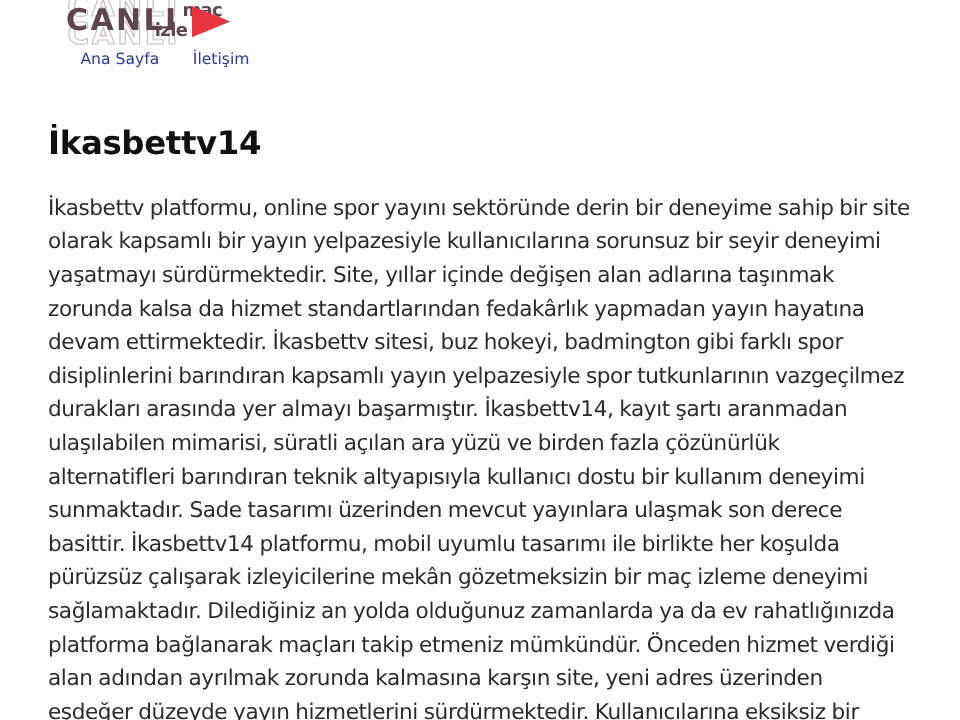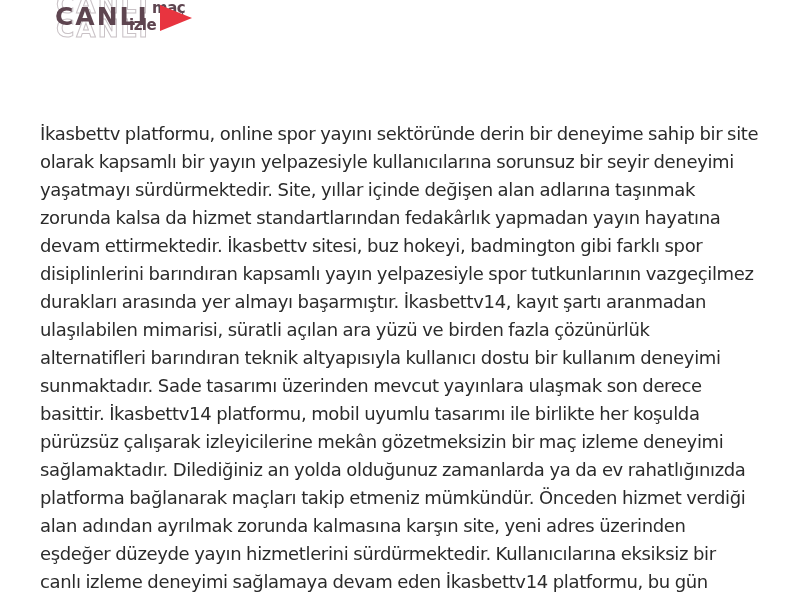--- a/index.html
+++ b/index.html
@@ -53,17 +53,22 @@
 
 <div class="header">
   <div class="logo">
     <span class="canli-ghost">CANLI</span>
     <span class="canli-ghost canli-ghost2">CANLI</span>
     <span class="canli">CANLI</span>
     <span class="mac">maç</span>
     <span class="izle">izle</span>
     <span class="play"></span>
   </div>
+  <nav class="nav">
+    <a>Ana Sayfa</a>
+    <a>İletişim</a>
+  </nav>
 </div>
 
 <main class="content">
+  <h1>İkasbettv14</h1>
   <p class="para">İkasbettv platformu, online spor yayını sektöründe derin bir deneyime sahip bir site olarak kapsamlı bir yayın yelpazesiyle kullanıcılarına sorunsuz bir seyir deneyimi yaşatmayı sürdürmektedir. Site, yıllar içinde değişen alan adlarına taşınmak zorunda kalsa da hizmet standartlarından fedakârlık yapmadan yayın hayatına devam ettirmektedir. İkasbettv sitesi, buz hokeyi, badmington gibi farklı spor disiplinlerini barındıran kapsamlı yayın yelpazesiyle spor tutkunlarının vazgeçilmez durakları arasında yer almayı başarmıştır. İkasbettv14, kayıt şartı aranmadan ulaşılabilen mimarisi, süratli açılan ara yüzü ve birden fazla çözünürlük alternatifleri barındıran teknik altyapısıyla kullanıcı dostu bir kullanım deneyimi sunmaktadır. Sade tasarımı üzerinden mevcut yayınlara ulaşmak son derece basittir. İkasbettv14 platformu, mobil uyumlu tasarımı ile birlikte her koşulda pürüzsüz çalışarak izleyicilerine mekân gözetmeksizin bir maç izleme deneyimi sağlamaktadır. Dilediğiniz an yolda olduğunuz zamanlarda ya da ev rahatlığınızda platforma bağlanarak maçları takip etmeniz mümkündür. Önceden hizmet verdiği alan adından ayrılmak zorunda kalmasına karşın site, yeni adres üzerinden eşdeğer düzeyde yayın hizmetlerini sürdürmektedir. Kullanıcılarına eksiksiz bir canlı izleme deneyimi sağlamaya devam eden İkasbettv14 platformu, bu gün itibarıyla da yayın hizmetini sürdürmektedir. Canlı olarak maç yayını alanındaki azmini da bu gelişmeyle açıkça göstermiştir.</p>
 </main>
 
 </body></html>

